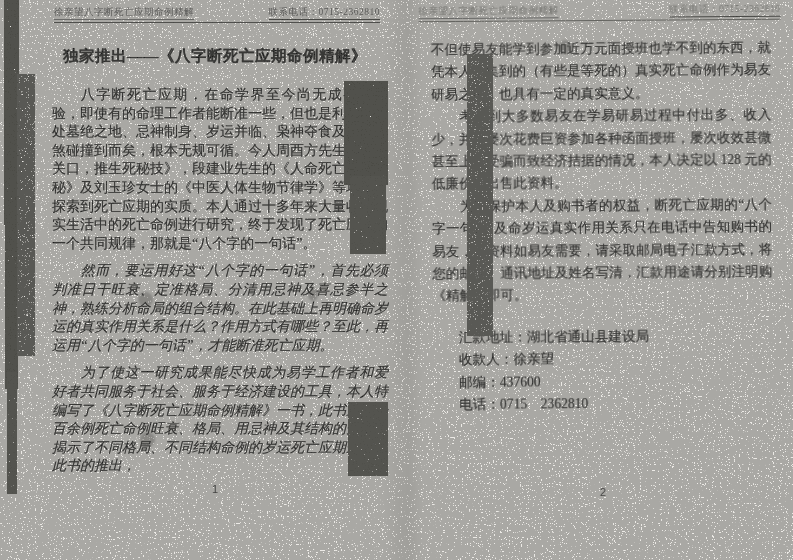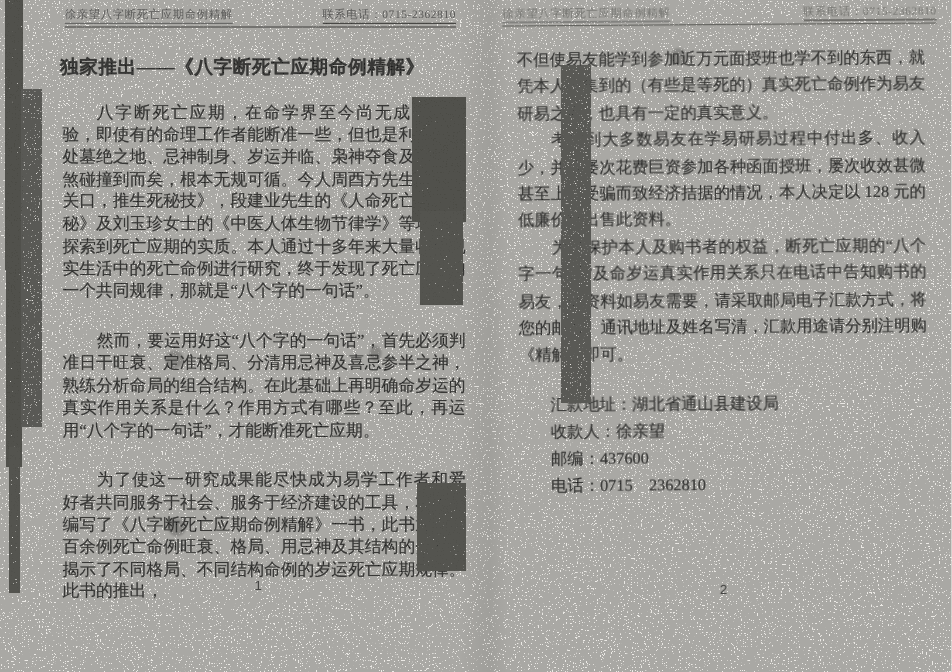--- a/index.html
+++ b/index.html
@@ -18,28 +18,28 @@
     font-size:9.5px;color:#5d5d5d;letter-spacing:0.5px;
     border-bottom:1.6px solid #4a4a48;padding-bottom:2px;
     filter:blur(0.35px);
   }
   .page-left .running-header{left:14px;top:6px;width:326px;}
   .page-right .running-header{left:12px;top:4px;width:362px;color:#8a8a86;border-bottom-color:#6e6e6a;}
   .running-title{border-bottom:0.8px solid #777;}
   .contact-phone{border-bottom:1.4px solid #3c3c3a;font-family:Liberation Serif, serif;font-size:9.5px;}
   .doc-title{
     position:absolute;left:10px;top:46px;width:330px;margin:0;
-    font-size:15.5px;font-weight:700;letter-spacing:0.5px;text-align:left;
+    font-size:15.5px;font-weight:700;letter-spacing:0.5px;text-align:center;
     text-shadow:0 0 0.7px rgba(0,0,0,0.65);
   }
   .body-text{position:absolute;text-align:justify;text-justify:inter-ideograph;word-break:break-all;}
   .page-left .body-text{left:12px;top:86px;width:336px;font-size:14px;line-height:18.6px;}
   .page-right .body-text{left:24px;top:38px;width:340px;font-size:13.6px;line-height:22.4px;}
   .body-text p{margin:0;text-shadow:0 0 0.6px rgba(10,10,10,0.55);}
-  .page-left .body-text p + p{margin-top:23px;}
+  .page-left .body-text p + p{margin-top:9px;font-style:italic;}
   .indent{text-indent:2.05em;}
   .remit{
     position:absolute;left:50px;top:326px;width:320px;
     font-size:13.6px;line-height:22.4px;
   }
   .remit div{text-shadow:0 0 0.6px rgba(10,10,10,0.55);}
   .pagenum{position:absolute;font-size:11px;color:#333;font-family:"Liberation Sans","DejaVu Sans",sans-serif;}
   .page-left .pagenum{left:172px;top:483px;}
   .page-right .pagenum{left:190px;top:486px;}
   .gutter-shadow{

